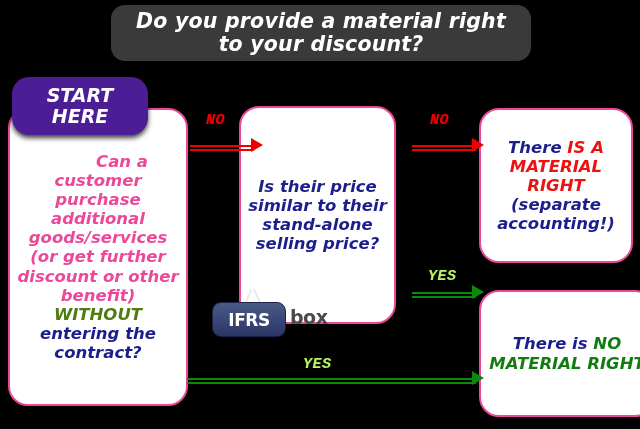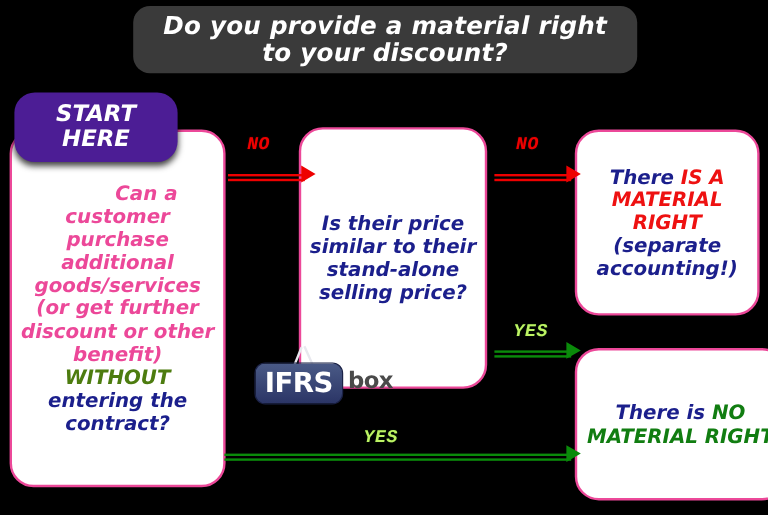--- a/index.html
+++ b/index.html
@@ -67,21 +67,21 @@
   .blue-em { color: #1b1f8c; }
   .green-em{ color: #117d11; }
 
   
   #node-start {
     left: 8px;  top: 108px;  width: 180px; height: 298px;
   }
   #node-start .body { font-size: 16.5px; }
 
   #node-price {
-    left: 249px; top: 106px; width: 157px; height: 218px;
+    left: 239px; top: 106px; width: 157px; height: 218px;
   }
   #node-price .body { font-size: 16.5px; }
 
   #node-material {
     left: 479px; top: 108px; width: 154px; height: 155px;
   }
   #node-material .body { font-size: 16.5px; }
 
   #node-nomaterial {
     left: 479px; top: 290px; width: 176px; height: 127px;
@@ -179,21 +179,21 @@
     height: 33px;
     background: linear-gradient(#4a5a86, #2b3566);
     border: 1px solid #1b2246;
     border-radius: 9px;
     display: flex;
     align-items: center;
     justify-content: center;
   }
   #ifrs-badge-text {
     color: #ffffff;
-    font-size: 23px;
+    font-size: 17px;
     font-weight: bold;
     font-family: "DejaVu Sans", sans-serif;
     letter-spacing: -0.5px;
   }
   #ifrs-box-text {
     position: absolute;
     left: 92px;
     top: 20px;
     color: #4a4a4a;
     font-size: 19px;

